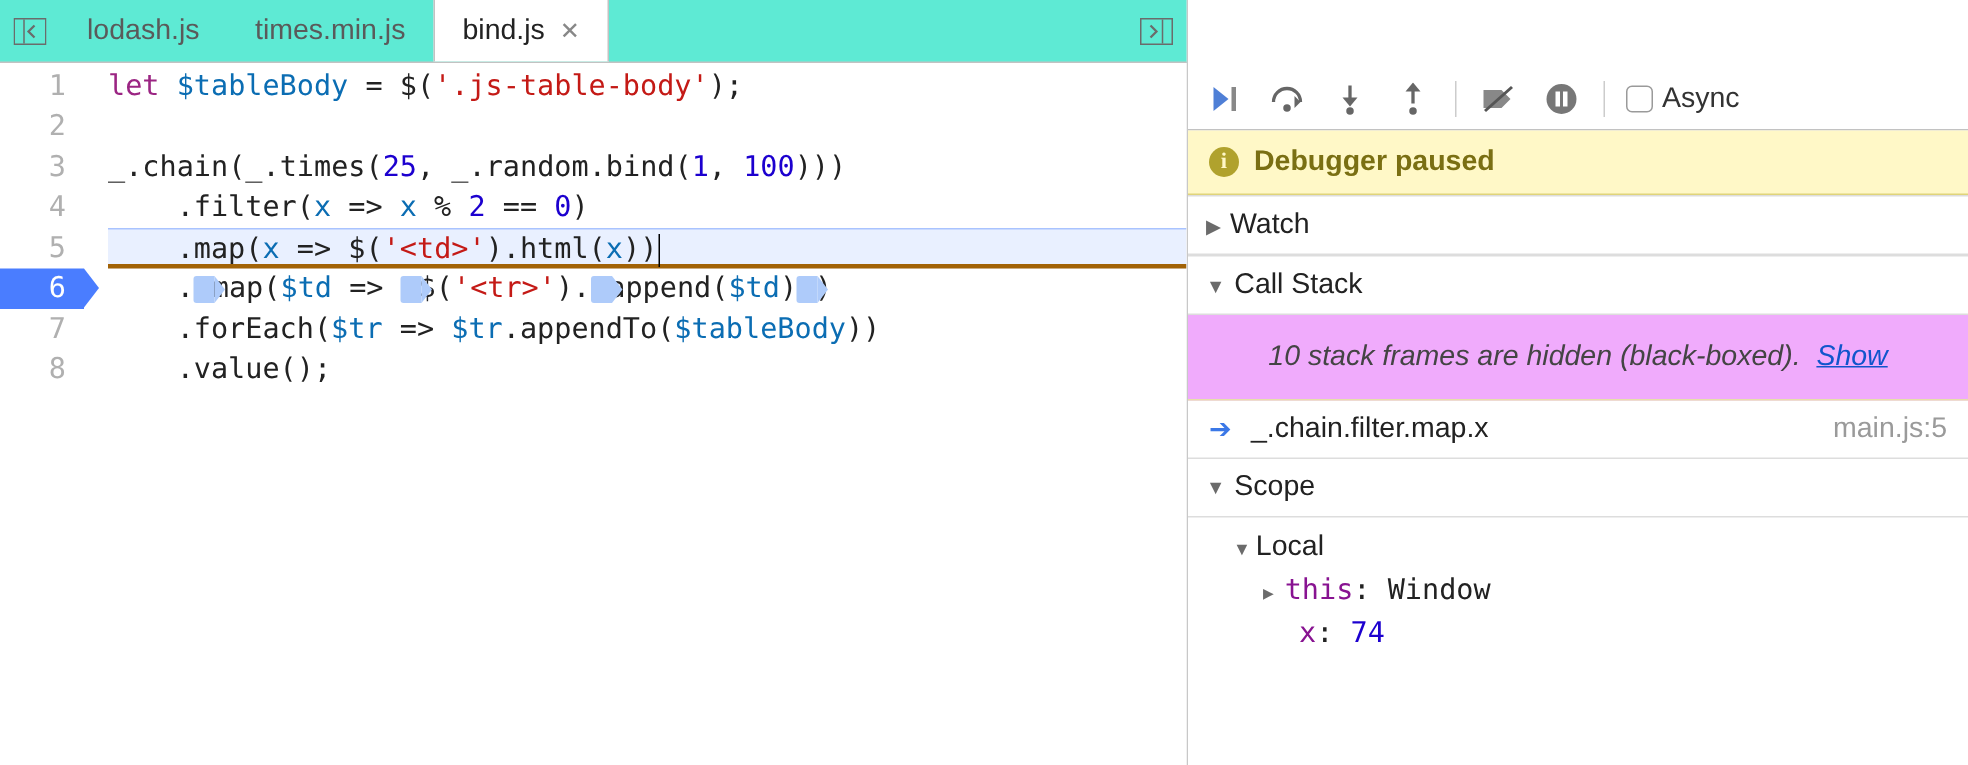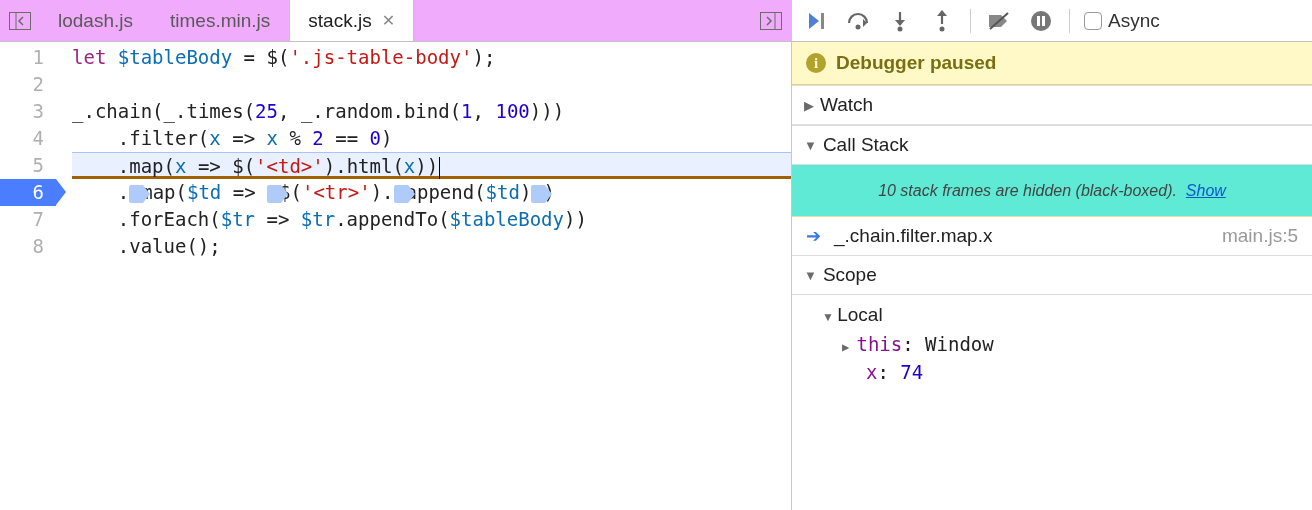--- a/index.html
+++ b/index.html
@@ -27,21 +27,21 @@
     display: flex;
     flex-direction: column;
     font-size: 18px;
   }
   
   .tabbar {
     height: 42px;
     border-bottom: 1px solid #c2c2c2;
     display: flex;
     align-items: stretch;
-    background: #f0abfc;
+    background: #5eead4;
   }
   .tabbar .nav-btn {
     width: 40px;
     display: flex;
     align-items: center;
     justify-content: center;
     cursor: pointer;
   }
   .tabbar .spacer { flex: 1; }
   .tab {
@@ -133,20 +133,21 @@
     display:inline-block;width:1px;height:22px;background:#000;vertical-align:middle;margin-left:1px;
   }
   
   .dbg-toolbar {
     height: 42px;
     border-bottom: 1px solid #c2c2c2;
     display: flex;
     align-items: center;
     padding: 0 10px;
     gap: 14px;
+    margin-top: 45px;
   }
   .dbg-toolbar .btn {
     width: 28px; height: 28px;
     display:flex;align-items:center;justify-content:center;
     cursor:pointer;
   }
   .dbg-toolbar .sep {
     width:1px;height:24px;background:#ccc;
   }
   .dbg-toolbar .chk {
@@ -176,23 +177,23 @@
     color: #222;
     border-bottom: 1px solid #ddd;
     border-top: 1px solid #ddd;
     display:flex;align-items:center;gap:6px;
     cursor:pointer;
     background:#fff;
   }
   .section-head:first-of-type{border-top:none;}
   .tri { font-size: 13px; color:#6b6b6b; }
   .hidden-msg {
-    background:#5eead4;
+    background:#f0abfc;
     padding: 14px 30px;
-    font-size:16px;
+    font-size:19px;
     font-style: italic;
     color:#444;
     text-align:center;
     line-height:1.45;
     border-bottom:1px solid #e6e0a8;
   }
   .hidden-msg a { color:#1155cc; font-style:italic; }
   .stack-row {
     display:flex;align-items:center;
     padding: 8px 14px;
@@ -222,21 +223,21 @@
           <polyline points="14,5 10,9 14,13" fill="none" stroke="#6b6b6b" stroke-width="1.5"></polyline>
         </svg>
     </div>
     <div class="tab">
         <span>lodash.js</span>
       </div>
     <div class="tab">
         <span>times.min.js</span>
       </div>
     <div class="tab active">
-      <span>stack.js</span>
+      <span>bind.js</span>
       <span class="close">✕</span>
     </div>
     <div class="spacer"></div>
     <div class="nav-btn">
       <svg width="22" height="18" viewBox="0 0 22 18">
           <rect x="0.5" y="0.5" width="21" height="17" fill="none" stroke="#6b6b6b"></rect>
           <line x1="15" y1="1" x2="15" y2="17" stroke="#6b6b6b"></line>
           <polyline points="7,5 11,9 7,13" fill="none" stroke="#6b6b6b" stroke-width="1.5"></polyline>
         </svg>
     </div>

